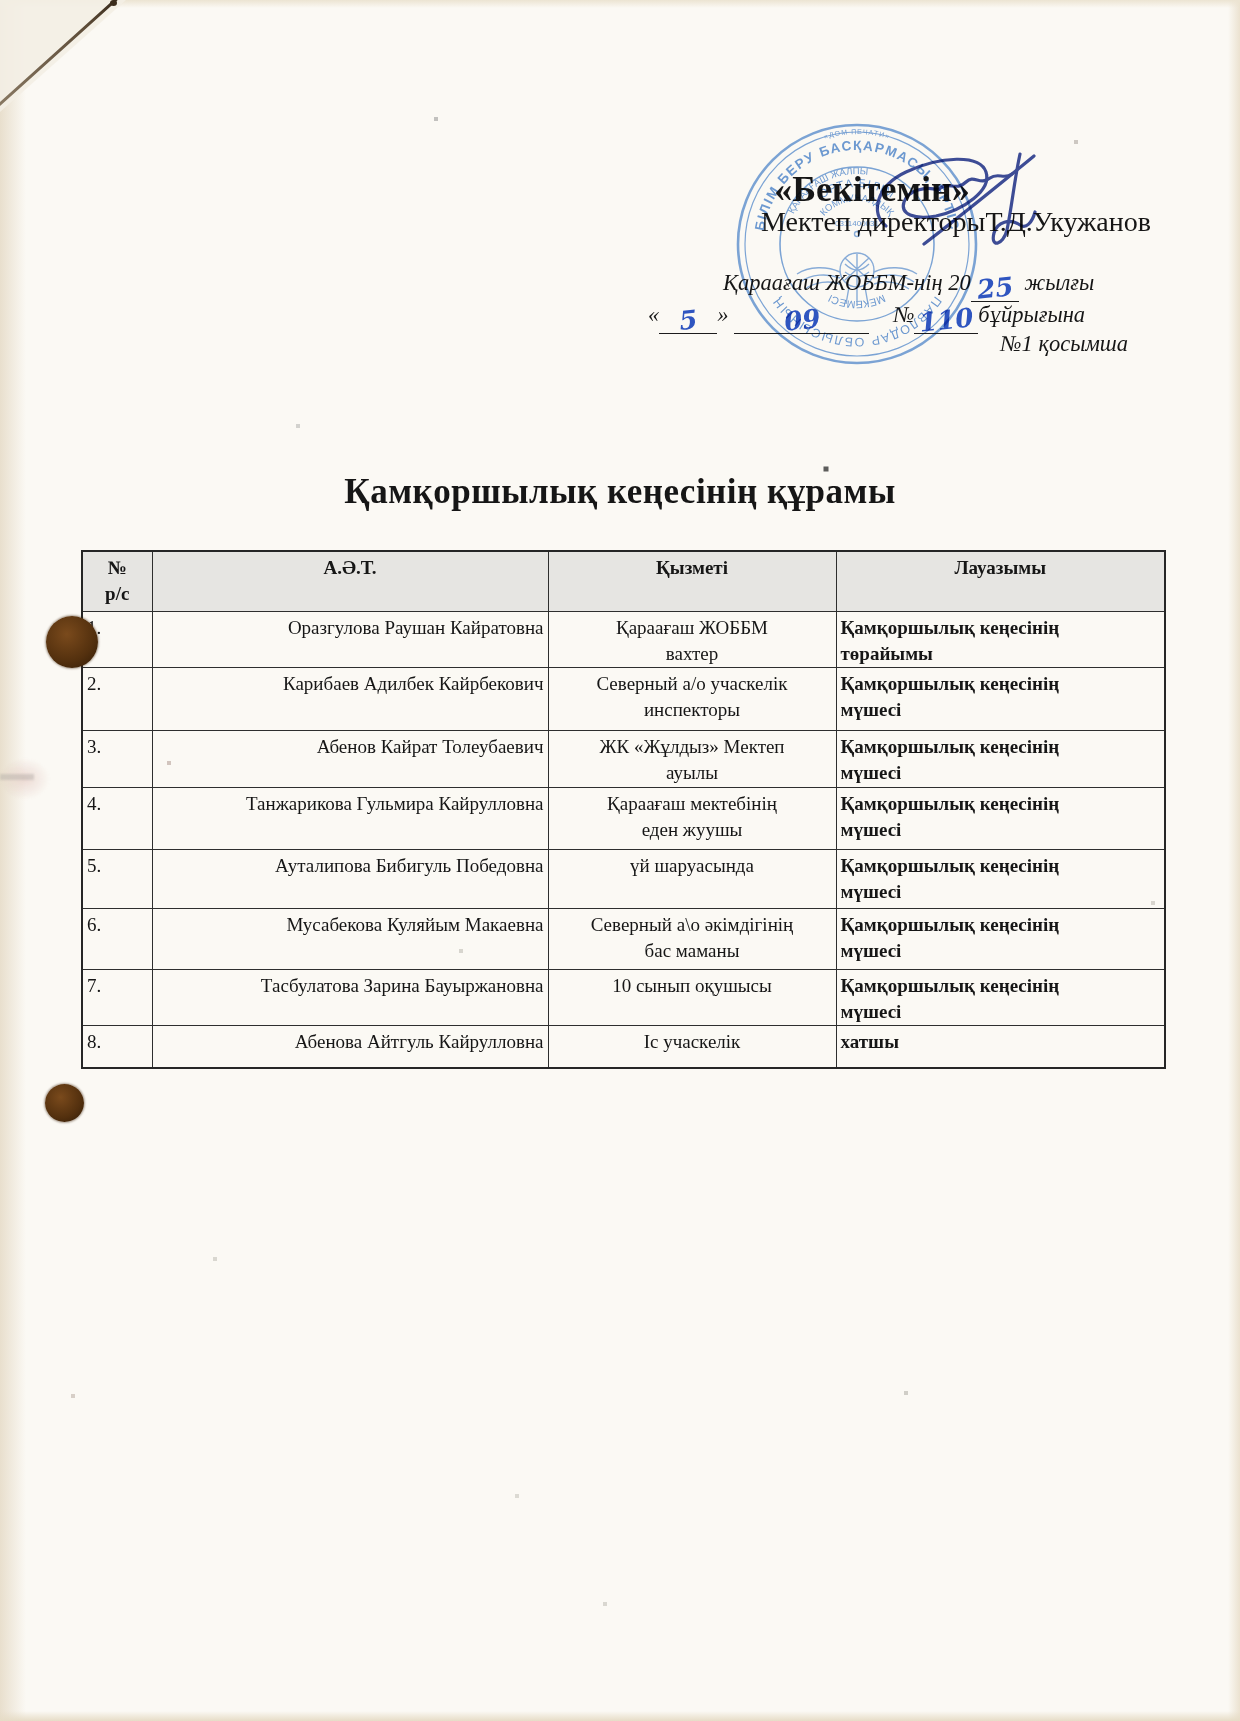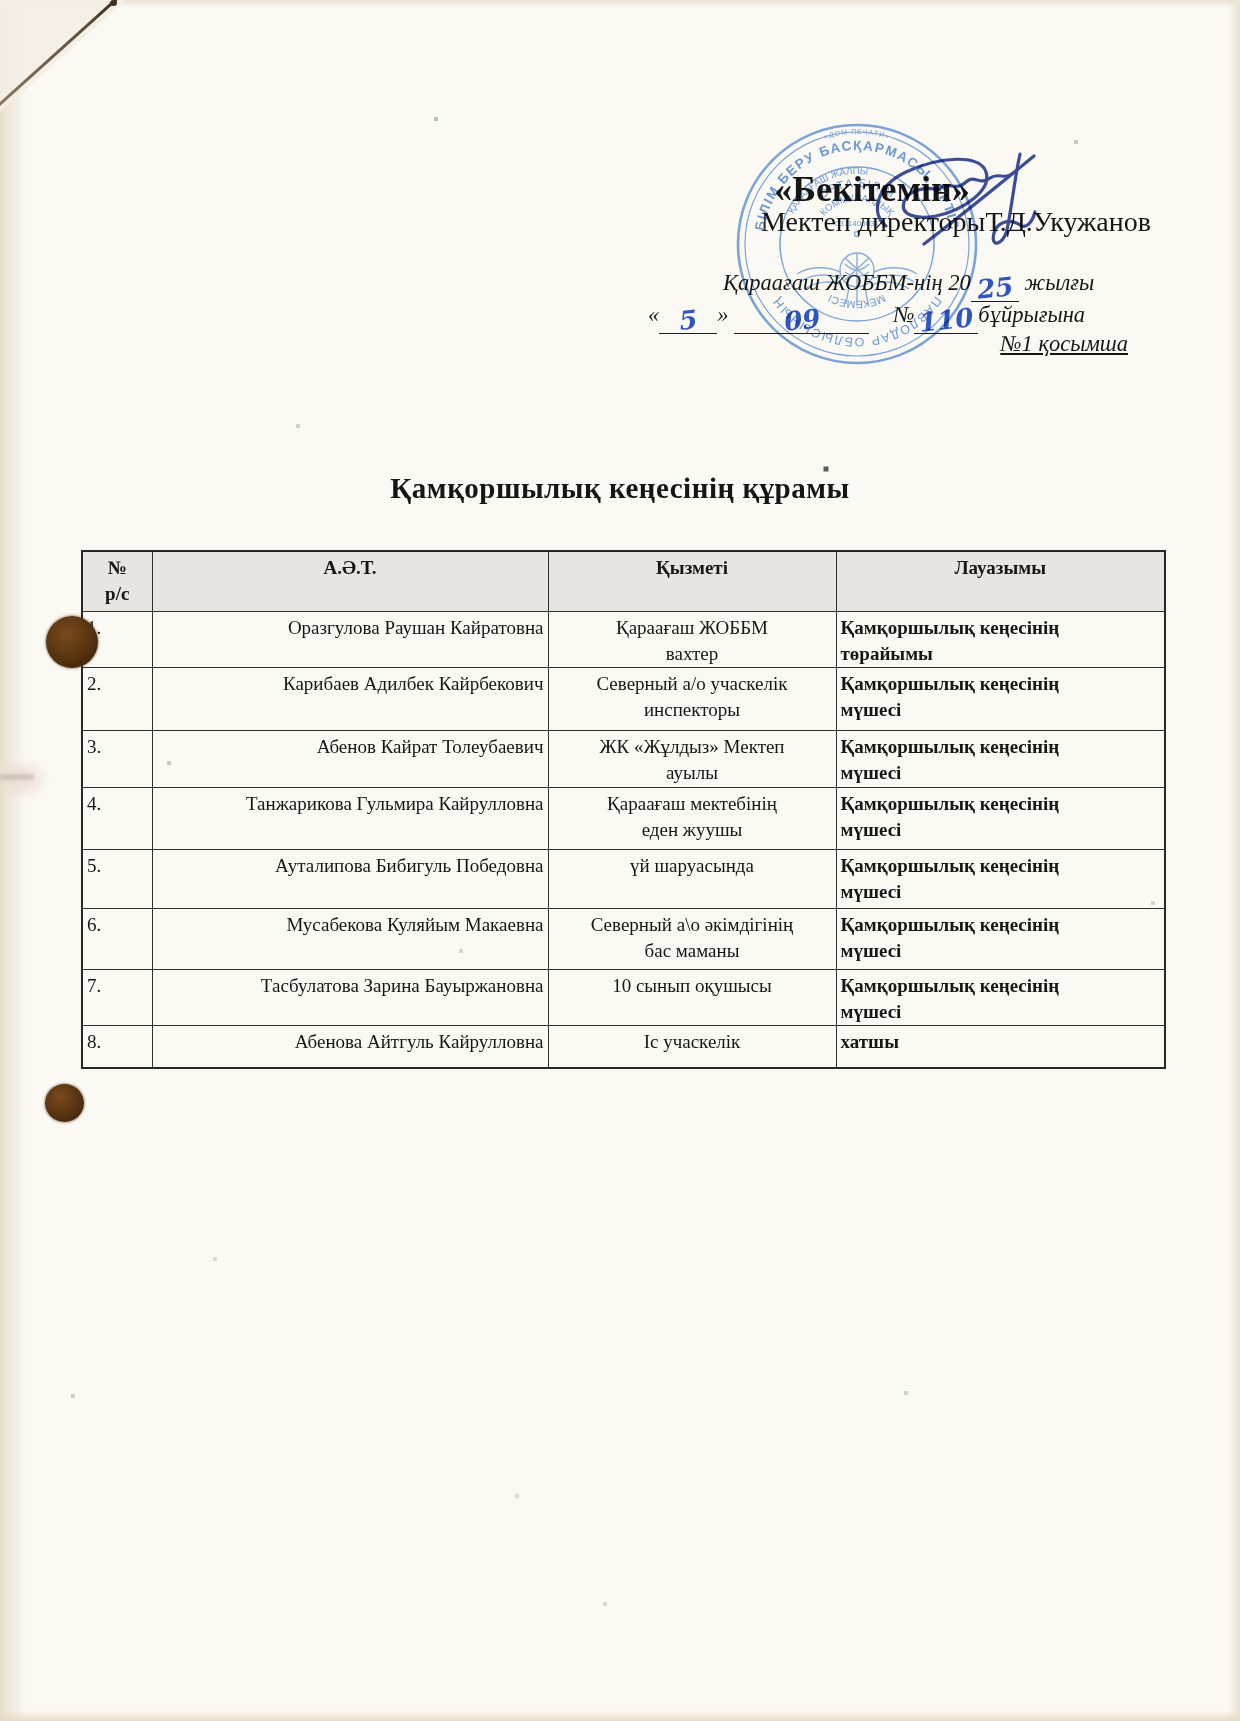--- a/index.html
+++ b/index.html
@@ -46,34 +46,34 @@
       460px 950px 0 1px rgba(150,145,135,.35), 72px 1395px 0 1px rgba(150,130,115,.35);}
   
   .txt{position:absolute;z-index:2;}
   .approve-quote{left:700px;top:168px;width:344px;text-align:center;
     font-weight:bold;font-size:36px;}
   .approve-line{left:592px;top:206px;width:540px;display:flex;justify-content:flex-end;
     font-weight:normal;font-size:28px;margin-left:19px;}
   .order-line{font-style:italic;font-size:22.5px;white-space:nowrap;}
   .order-1{left:723px;top:270px;}
   .order-2{left:648px;top:302px;}
-  .order-3{right:112px;top:331px;text-decoration:underline;}
+  .order-3{right:112px;top:331px;}
   .blank{display:inline-block;border-bottom:1.6px solid #1c1c1c;text-align:center;
     height:24px;vertical-align:-5px;line-height:18px;}
   .w48{width:48px;} .w58{width:58px;} .w135{width:135px;margin-right:24px;} .w64{width:64px;}
   .hand{font-style:italic;font-weight:bold;color:#2f55c0;font-size:26px;
     font-family:"DejaVu Serif",serif;display:inline-block;transform:rotate(-6deg) translateY(2px);}
   
   .stamp-wrap{position:absolute;left:733px;top:120px;width:248px;height:248px;z-index:3;
     mix-blend-mode:multiply;opacity:.9;}
   .sig-wrap{position:absolute;left:868px;top:148px;width:195px;height:115px;z-index:4;
     mix-blend-mode:multiply;}
   
   .doc-title{left:0px;top:472px;width:1240px;text-align:center;font-weight:bold;
-    font-size:29px;letter-spacing:.5px;}
+    font-size:35px;letter-spacing:.5px;}
   
   table.roster{position:absolute;left:81px;top:550px;width:1083px;z-index:2;
     border-collapse:collapse;table-layout:fixed;}
   table.roster th, table.roster td{
     border:1.6px solid #2e2e2e;vertical-align:top;
     font-size:19px;line-height:26px;padding:3px 4px 0 4px;}
   table.roster{border:2.5px solid #262626;}
   table.roster th{background:#e6e5e2;font-weight:bold;text-align:center;height:56px;}
   th.h-num{text-align:left;padding-left:12px;white-space:pre-line;}
   td.cell-num{padding-left:13px;}

